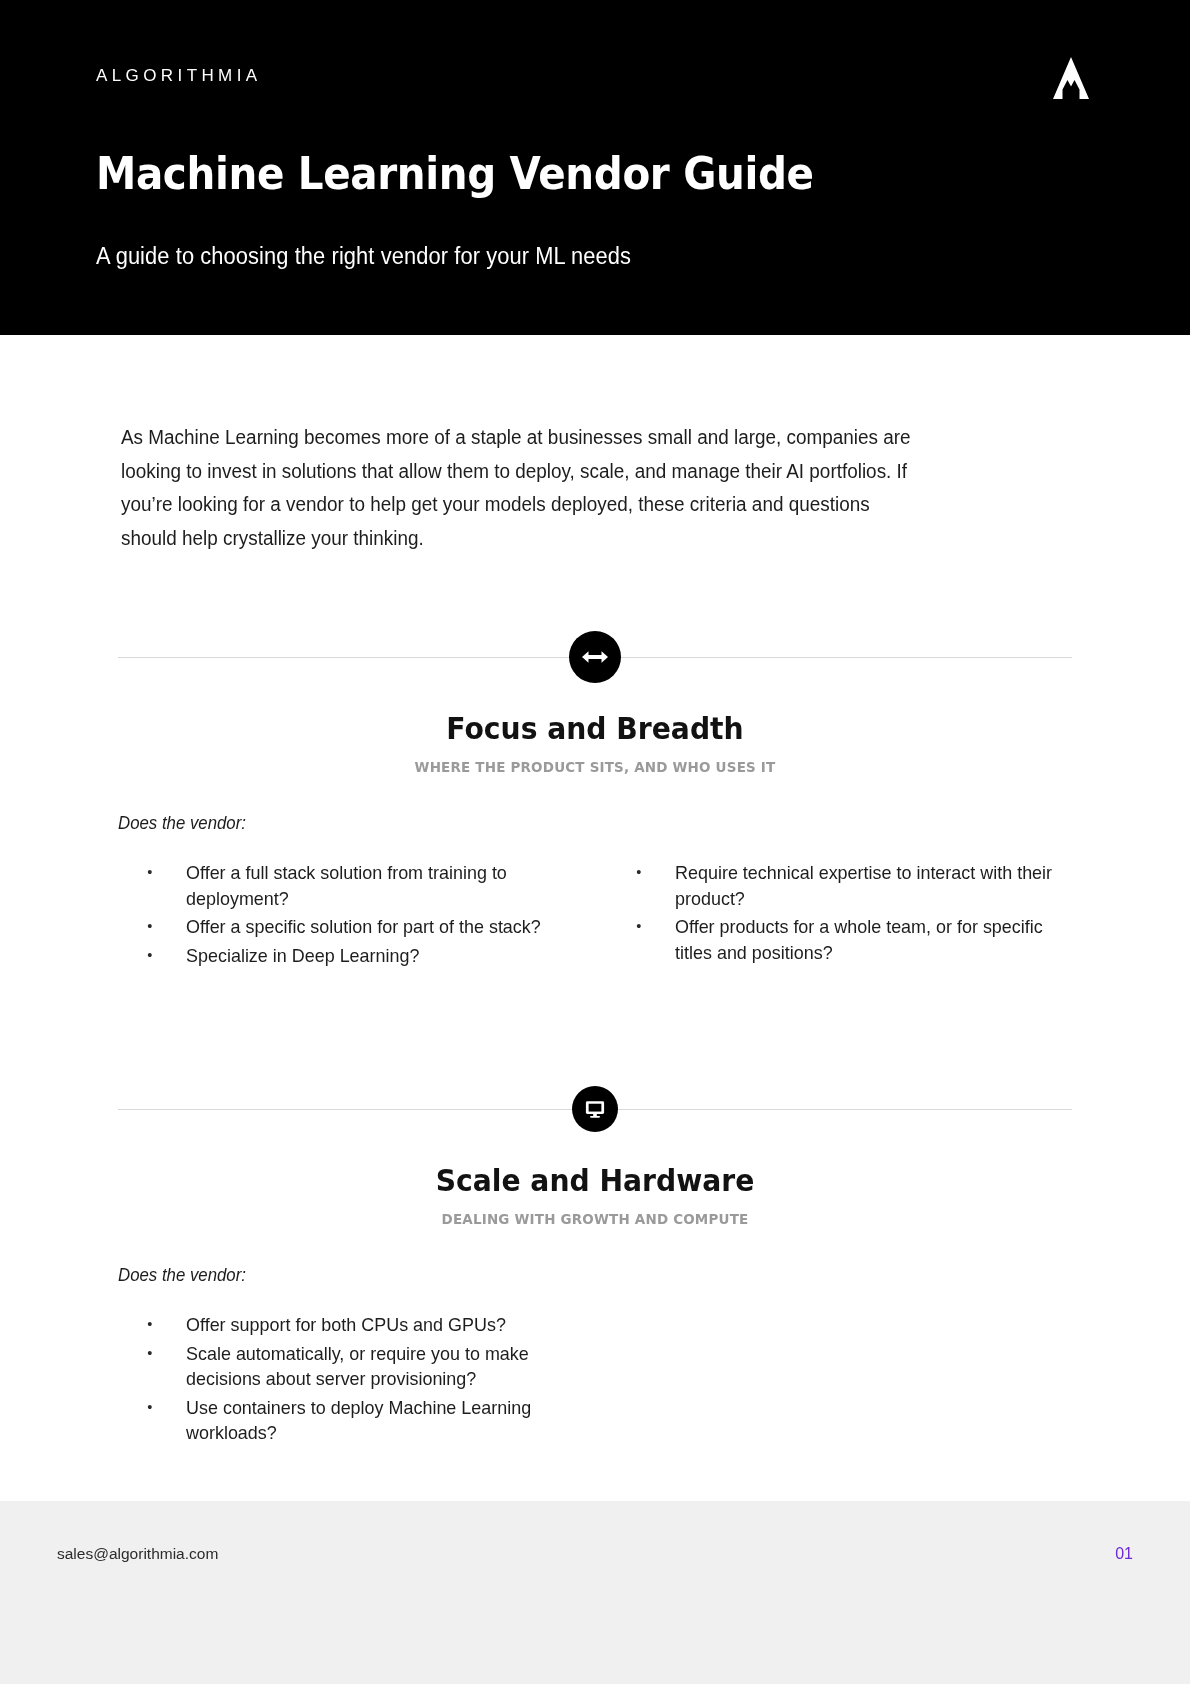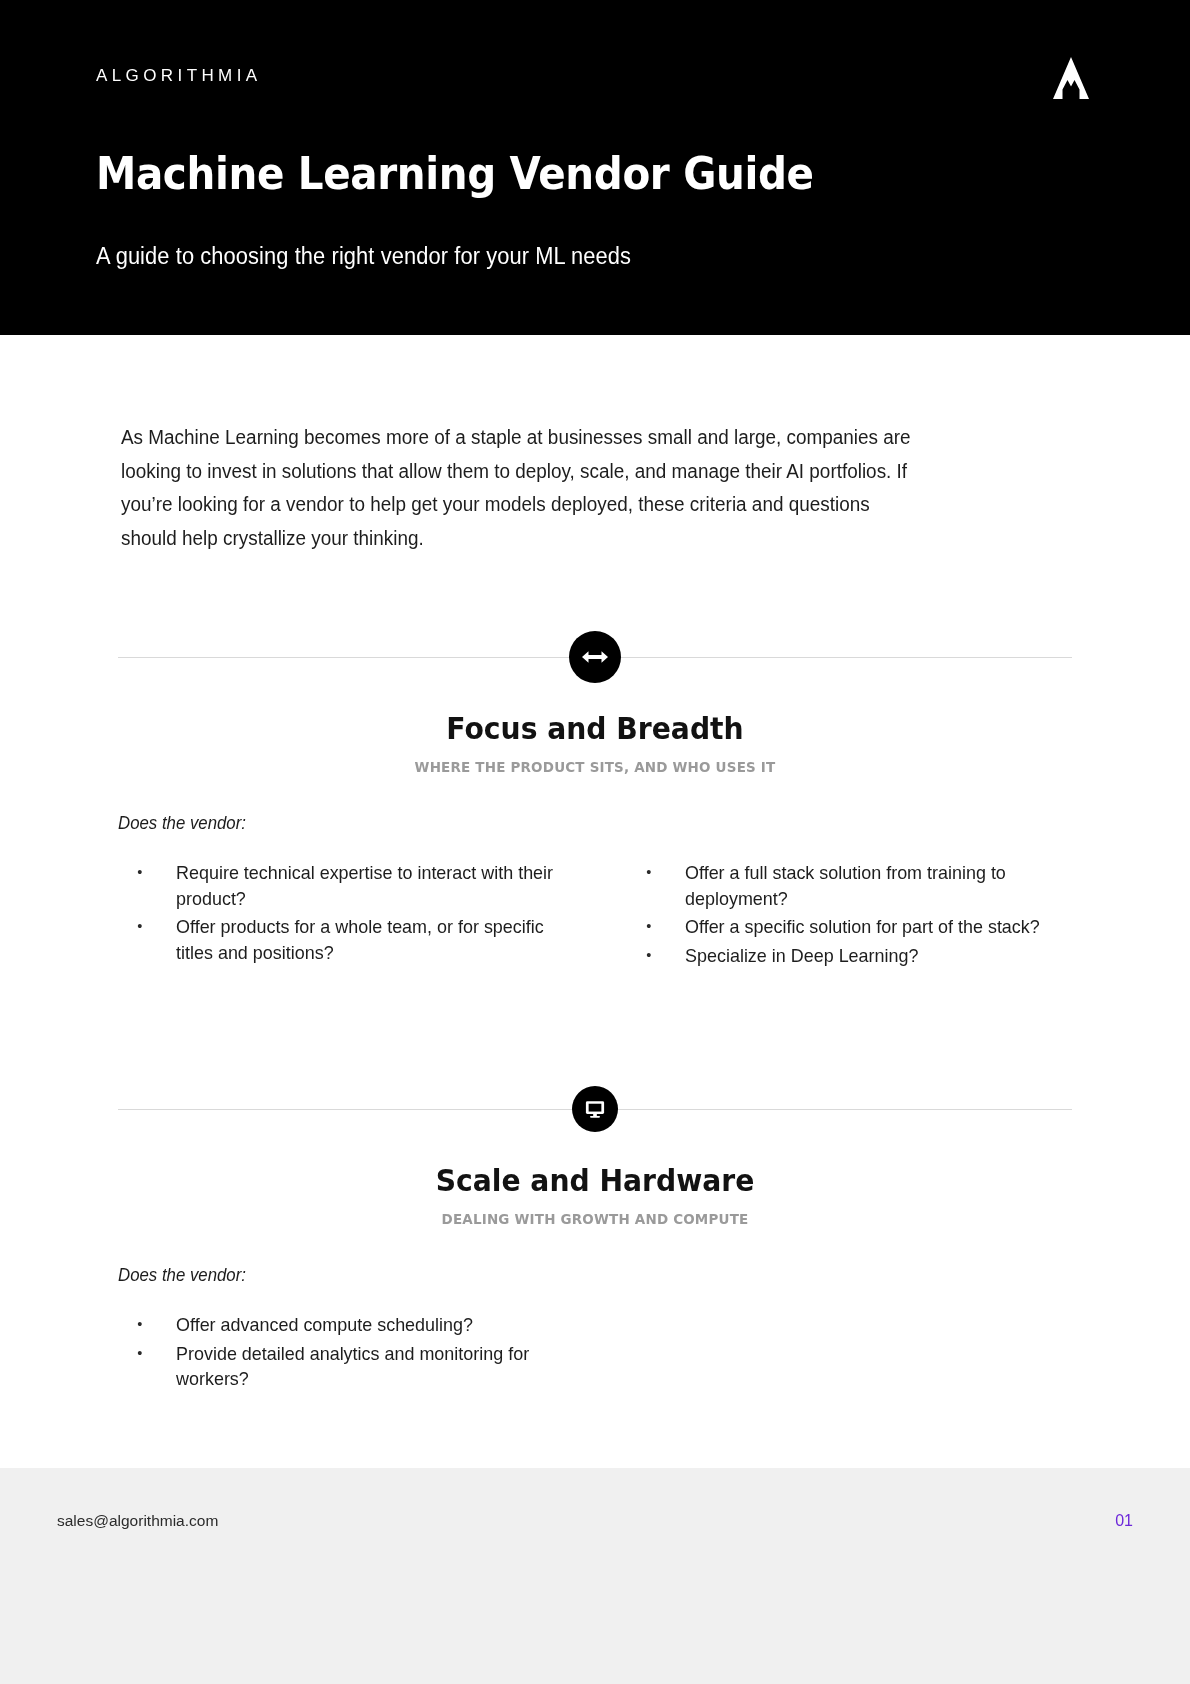--- a/index.html
+++ b/index.html
@@ -268,31 +268,31 @@
             <path d="M2 8 L8.5 2.2 L8.5 6.1 L21.5 6.1 L21.5 2.2 L28 8 L21.5 13.8 L21.5 9.9 L8.5 9.9 L8.5 13.8 Z" fill="#ffffff"></path>
           </svg>
         </div>
       </div>
 
       <div class="section-title">Focus and Breadth</div>
       <div class="section-caption">WHERE THE PRODUCT SITS, AND WHO USES IT</div>
       <div class="lead-in">Does the vendor:</div>
 
       <div class="columns">
-        <div class="col right">
-          <ul class="questions">
-            <li>Require technical expertise to interact with their product?</li>
-            <li>Offer products for a whole team, or for specific titles and positions?</li>
-          </ul>
-        </div>
         <div class="col left">
           <ul class="questions">
             <li>Offer a full stack solution from training to deployment?</li>
             <li>Offer a specific solution for part of the stack?</li>
             <li>Specialize in Deep Learning?</li>
+          </ul>
+        </div>
+        <div class="col right">
+          <ul class="questions">
+            <li>Require technical expertise to interact with their product?</li>
+            <li>Offer products for a whole team, or for specific titles and positions?</li>
           </ul>
         </div>
       </div>
     </div>
 
     <div class="section second">
       <div class="divider-wrap">
         <div class="divider-line"></div>
         <div class="badge small">
           <svg viewBox="0 0 24 22" width="22" height="20" aria-hidden="true">
@@ -302,24 +302,25 @@
             <rect x="6.5" y="18.6" width="11" height="1.9" rx="0.9" fill="#ffffff"></rect>
           </svg>
         </div>
       </div>
 
       <div class="section-title">Scale and Hardware</div>
       <div class="section-caption">DEALING WITH GROWTH AND COMPUTE</div>
       <div class="lead-in">Does the vendor:</div>
 
       <div class="columns">
-        <div class="col right">
+        <div class="col left">
           <ul class="questions">
-            <li>Offer advanced compute scheduling?</li>
-            <li>Provide detailed analytics and monitoring for workers?</li>
+            <li>Offer support for both CPUs and GPUs?</li>
+            <li>Scale automatically, or require you to make decisions about server provisioning?</li>
+            <li>Use containers to deploy Machine Learning workloads?</li>
           </ul>
         </div>
       </div>
     </div>
 
   </div>
 
   <div class="footer">
     <div class="footer-email">sales@algorithmia.com</div>
     <div class="footer-page">01</div>

